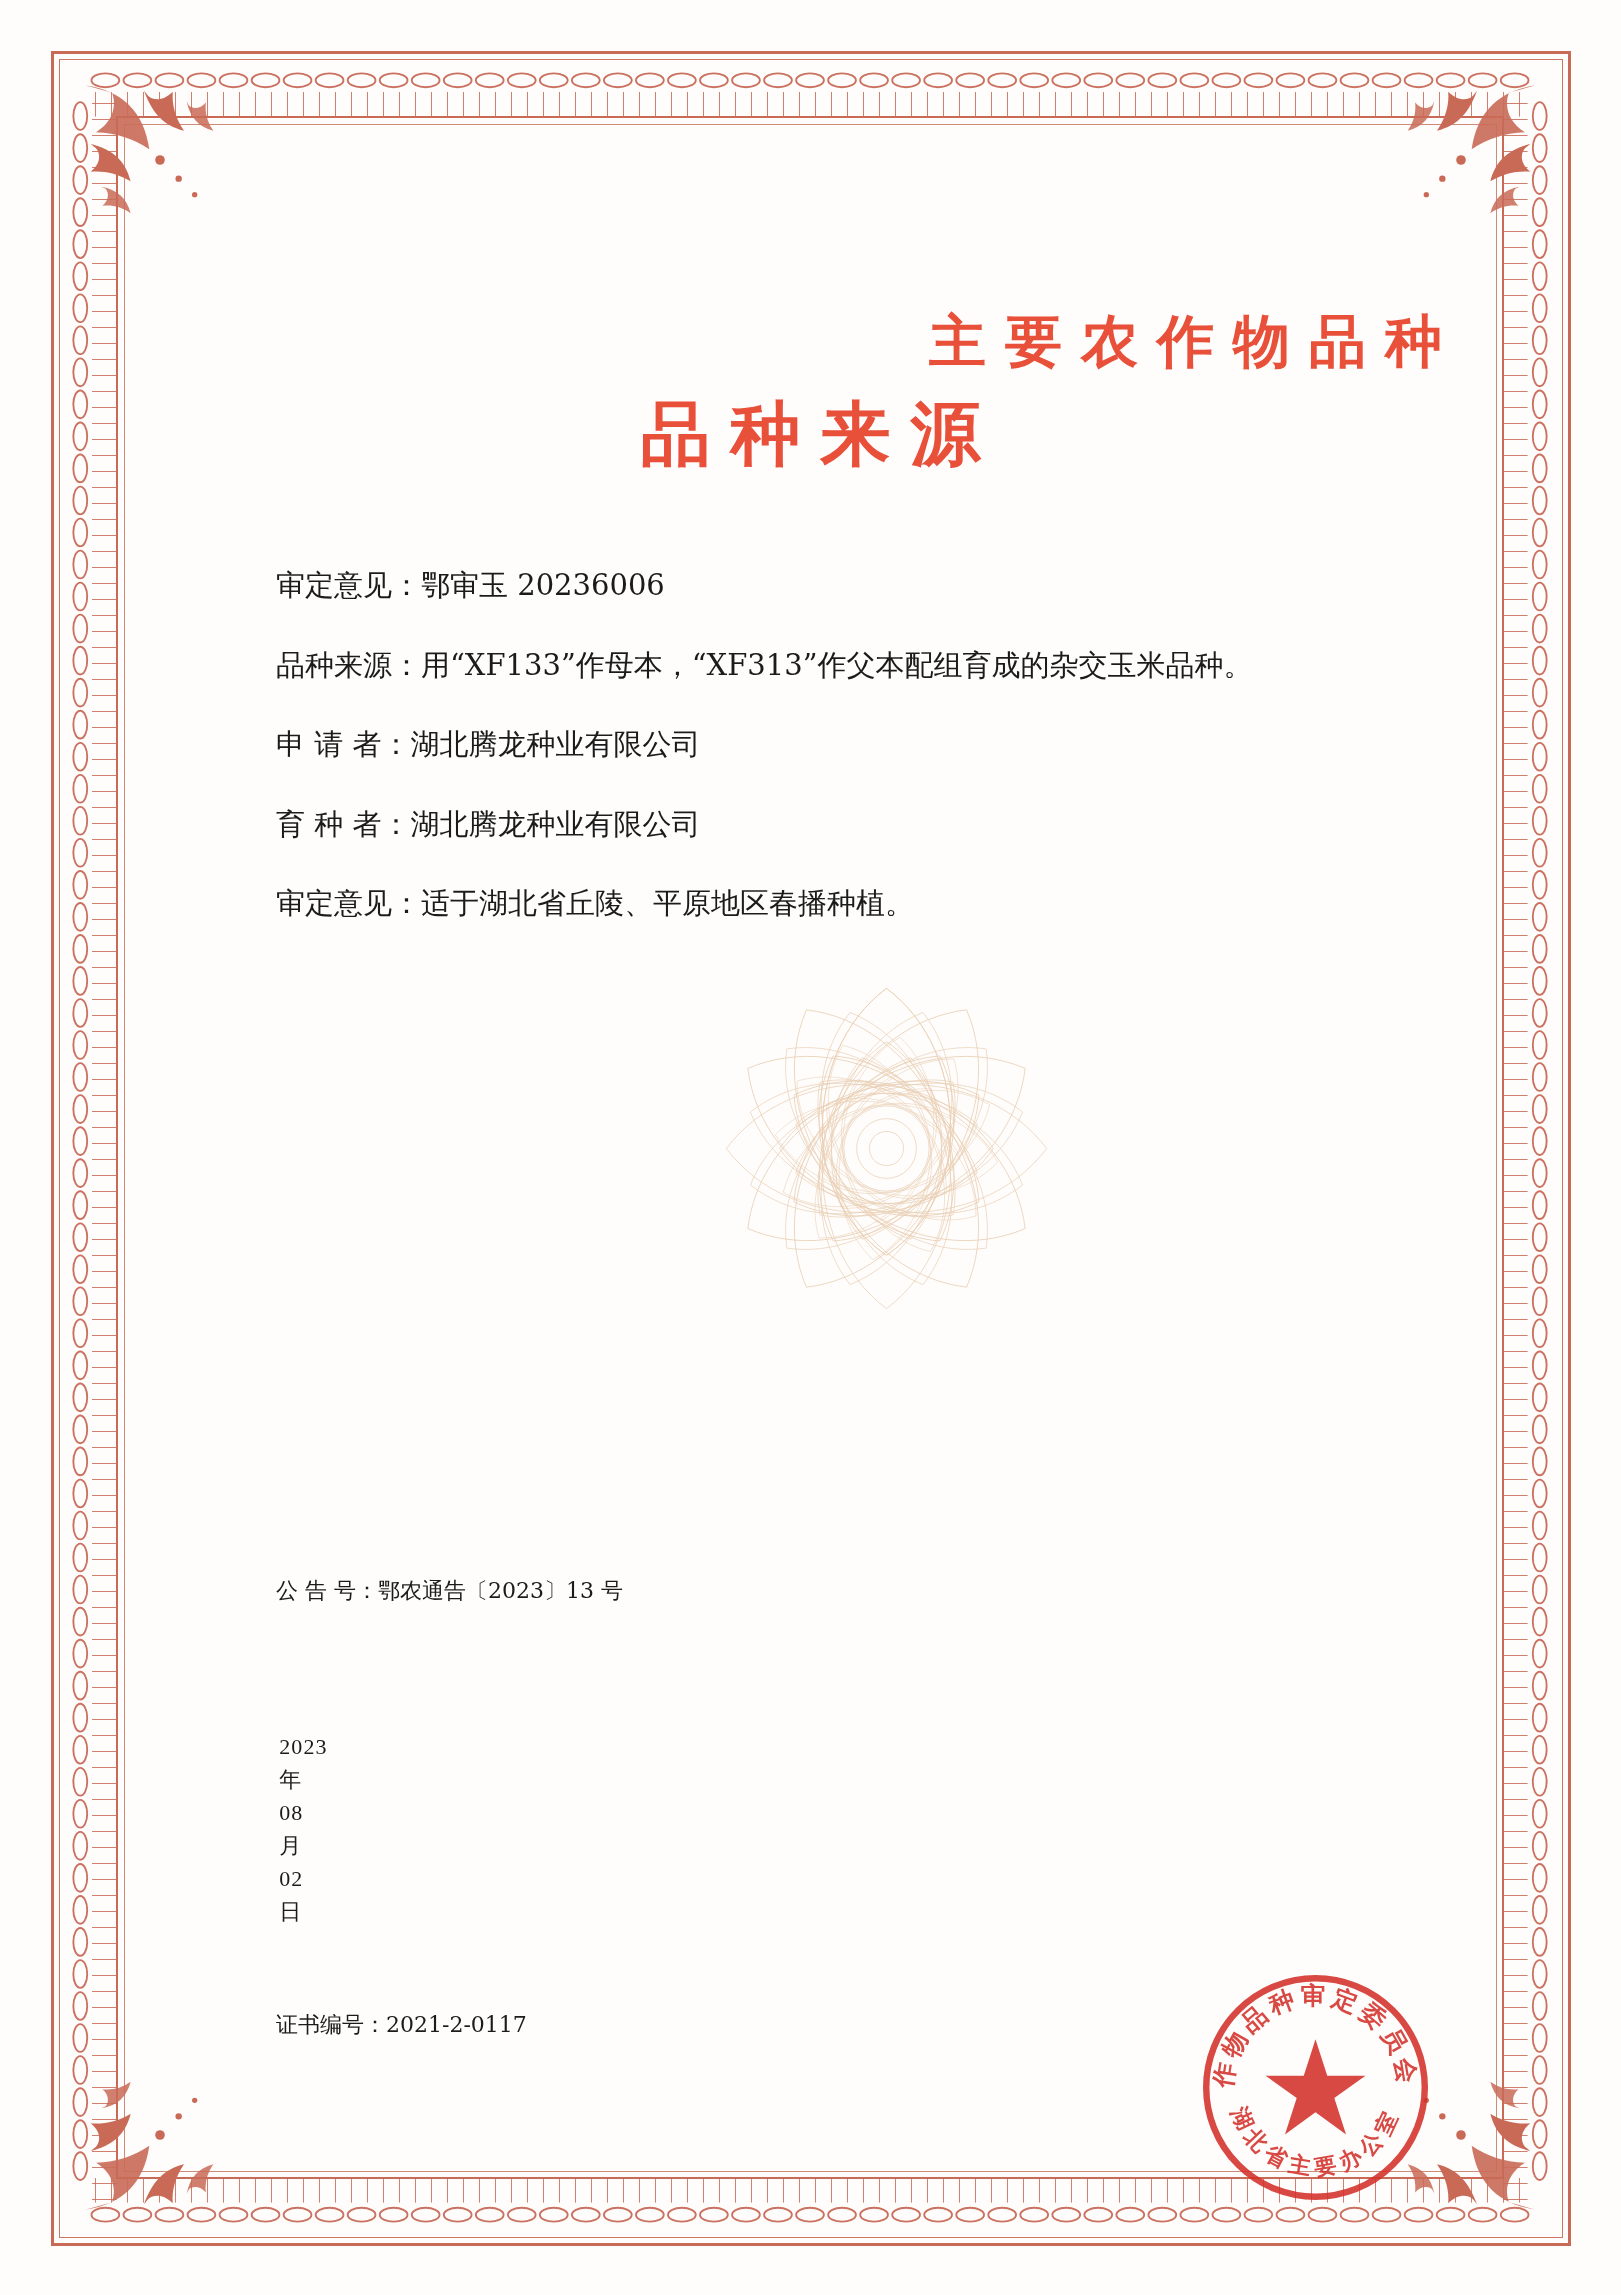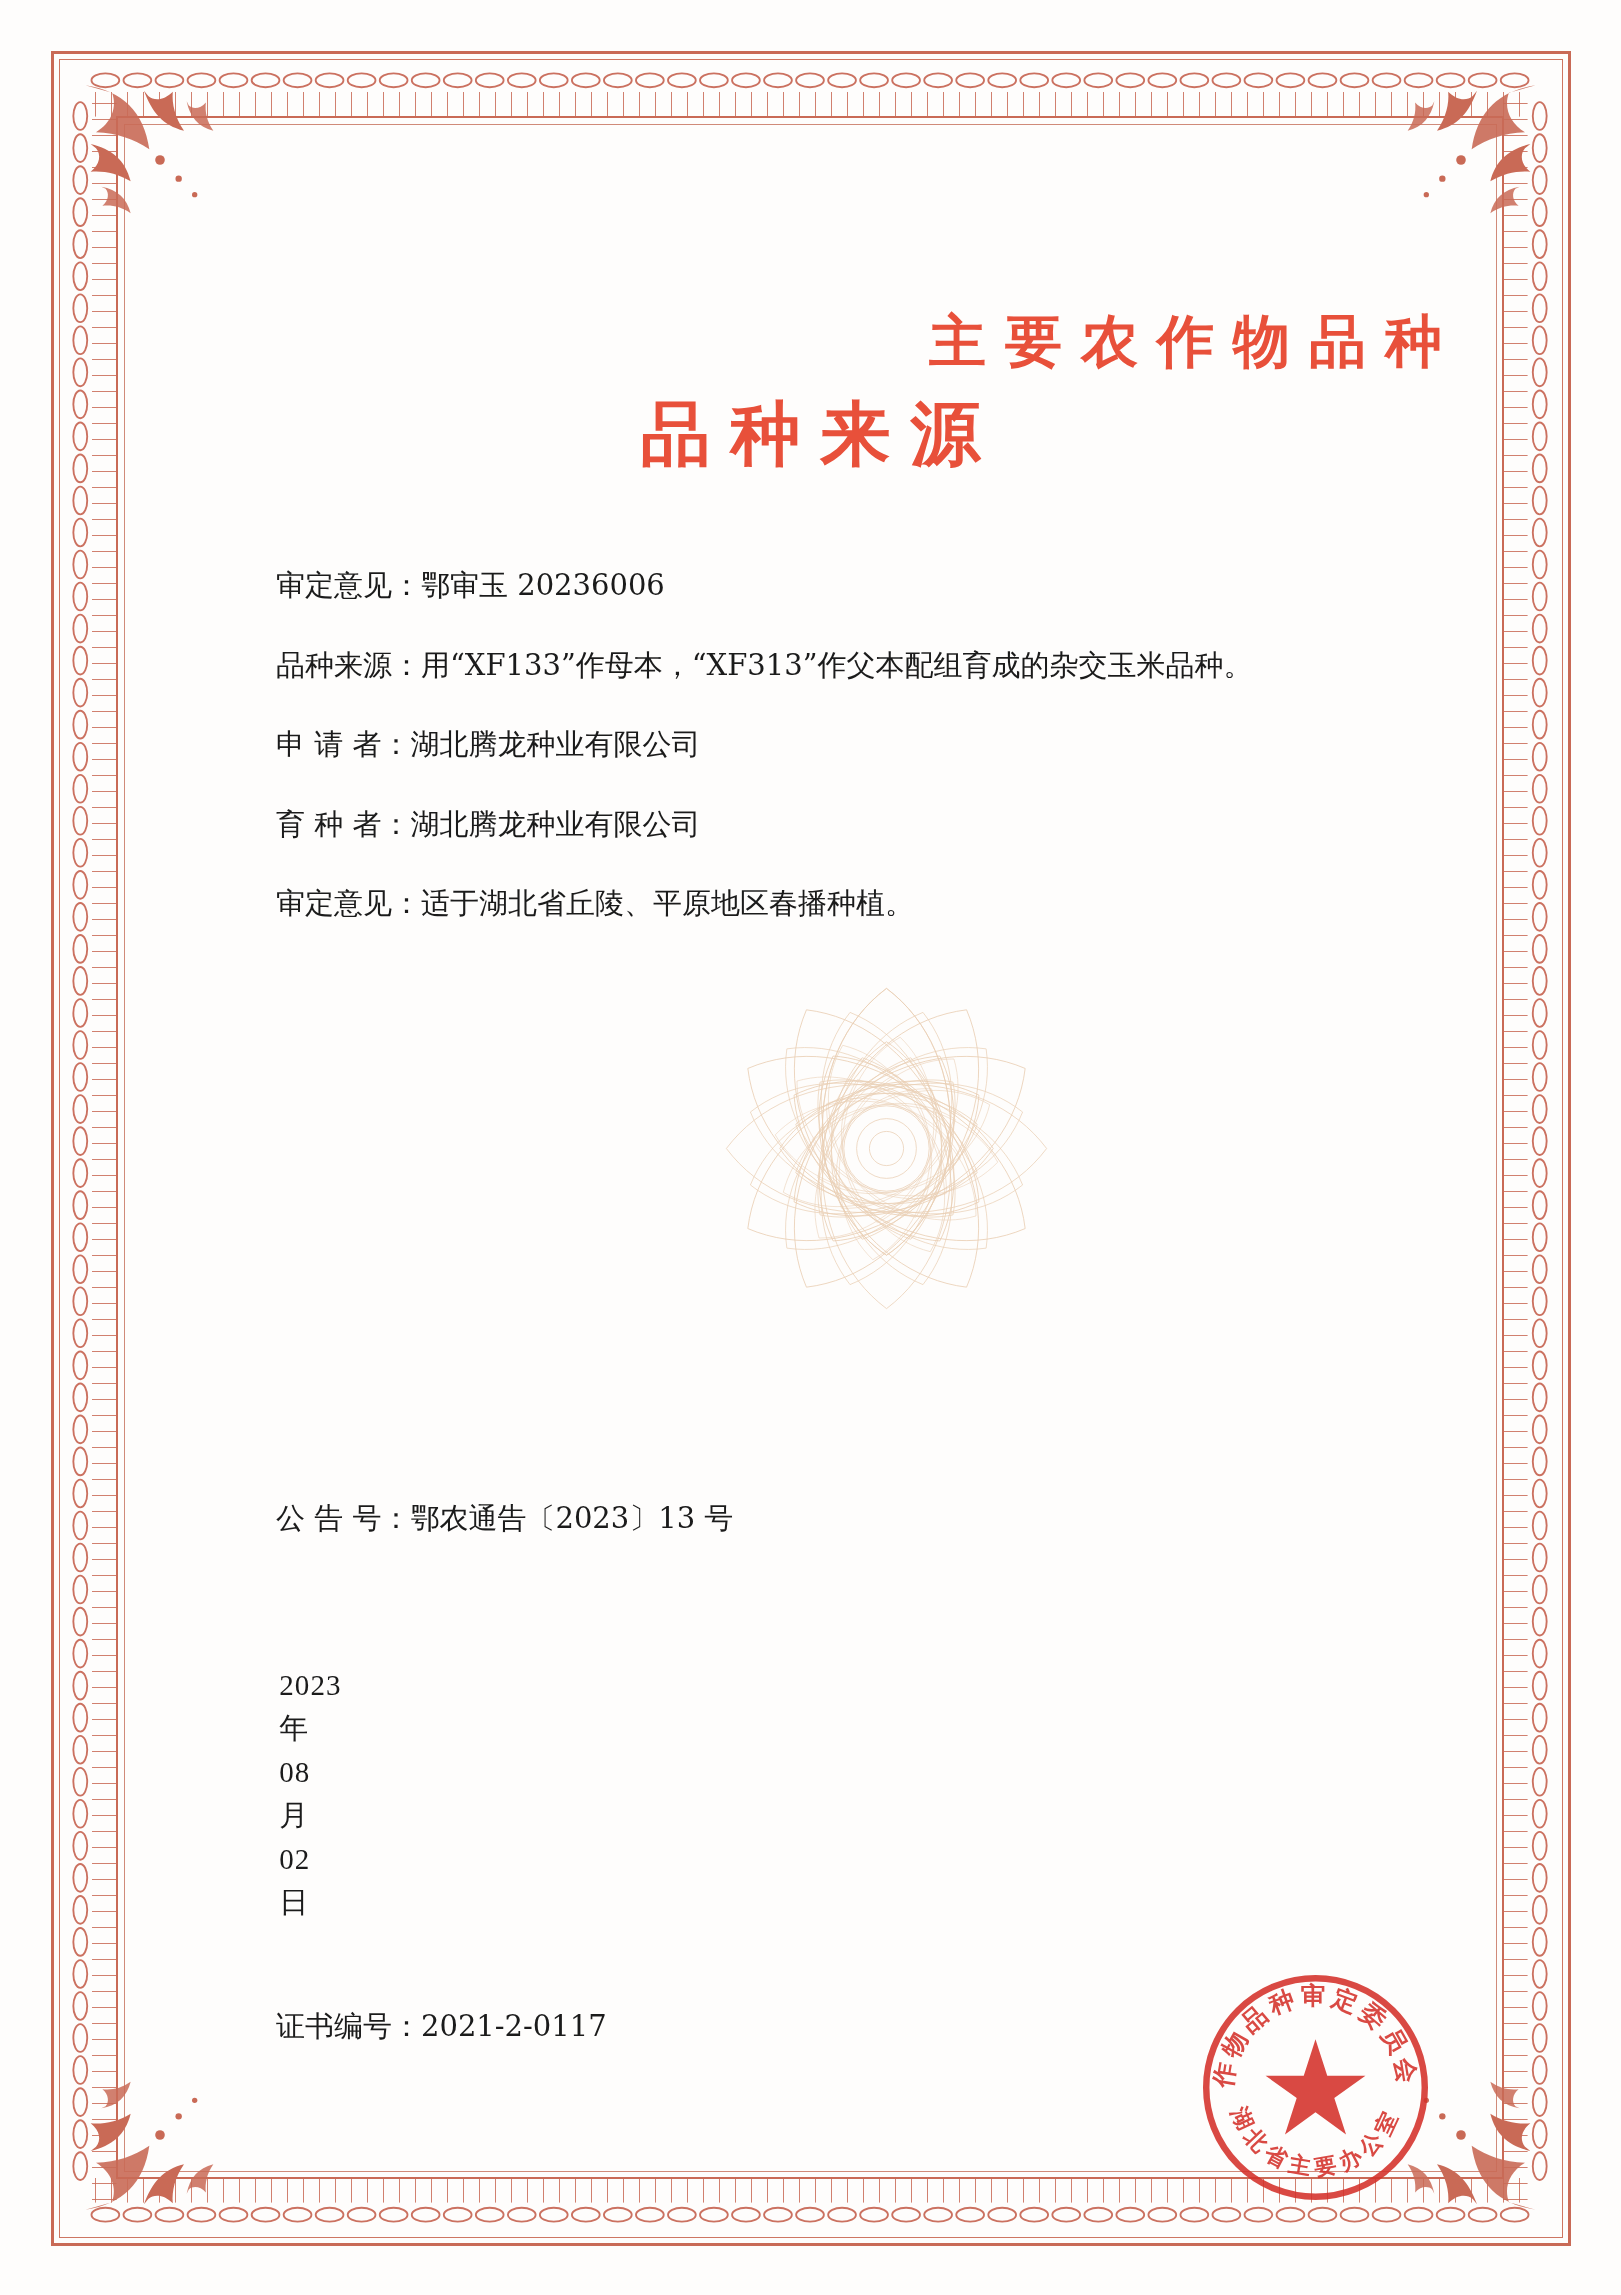--- a/index.html
+++ b/index.html
@@ -177,34 +177,34 @@
   .footer {
     position: absolute;
     left: 116px;
     right: 80px;
     bottom: 91px;
     z-index: 3;
   }
   .footer-row {
     display: flex;
     align-items: flex-start;
-    font-size: 29px;
+    font-size: 22px;
     color: #1b1b1b;
     line-height: 1.5;
   }
   .notice-row { margin-bottom: 123px; }
   .date-row {
     justify-content: flex-end;
     padding-right: 105px;
     margin-bottom: 80px;
     letter-spacing: 1.1px;
     flex-direction: column;
   }
   .date-row .d-seg { margin: 0 3.2px; }
-  .cert-row { margin-bottom: 8px; }
+  .cert-row { margin-bottom: 15px; }
 
   
   .seal {
     position: absolute;
     right: 188px;
     bottom: 90px;
     width: 235px;
     height: 235px;
     z-index: 4;
     pointer-events: none;

